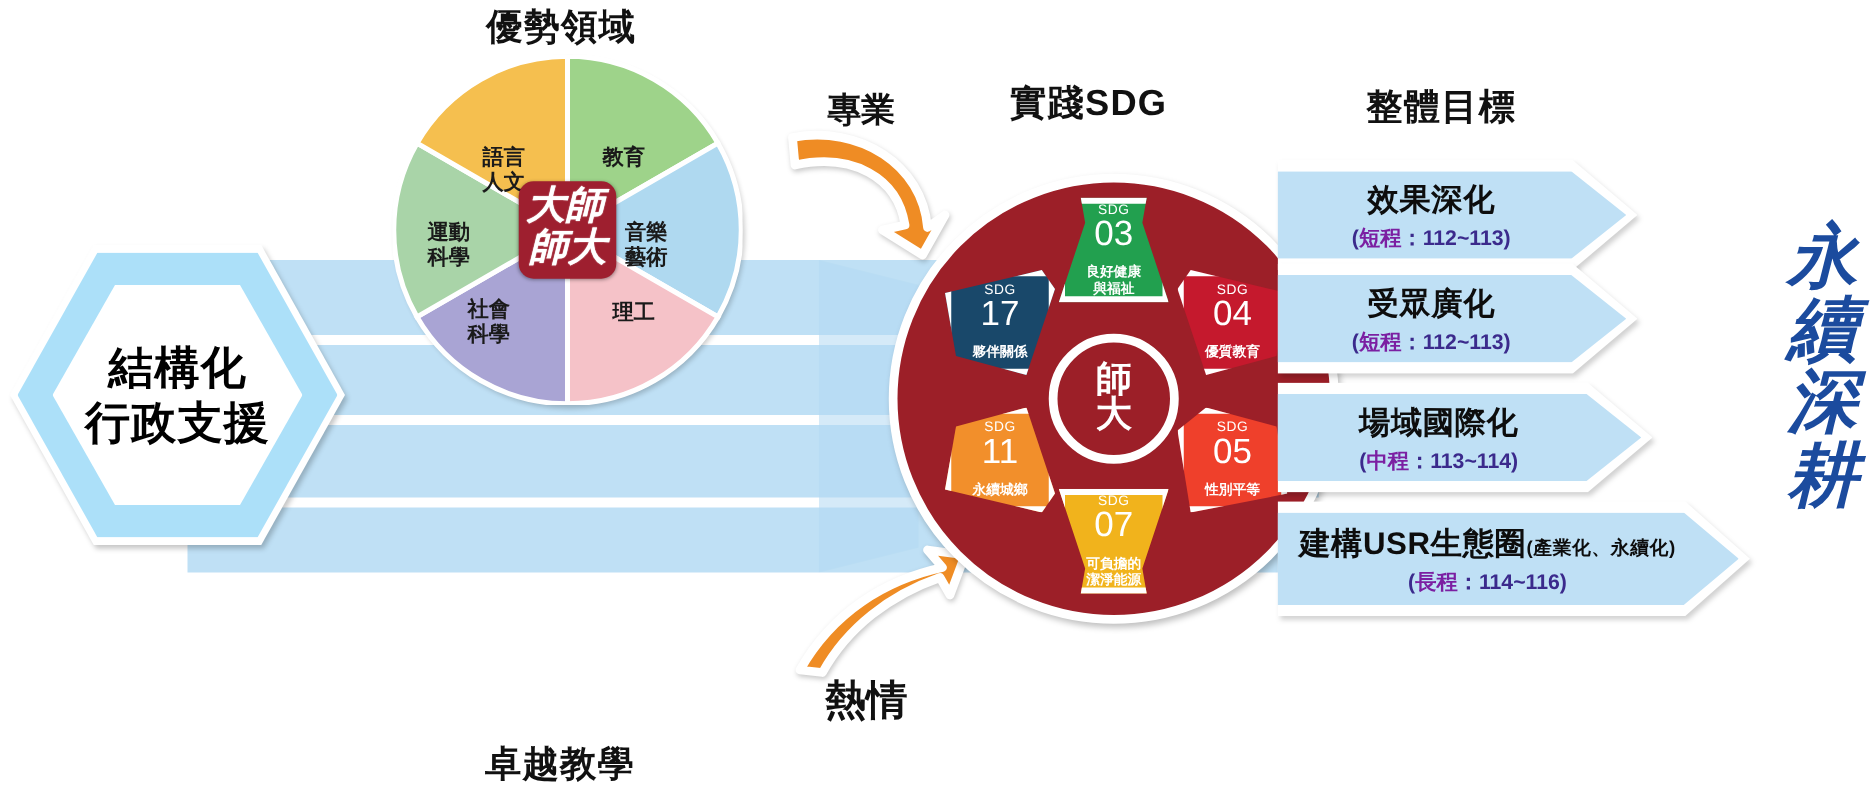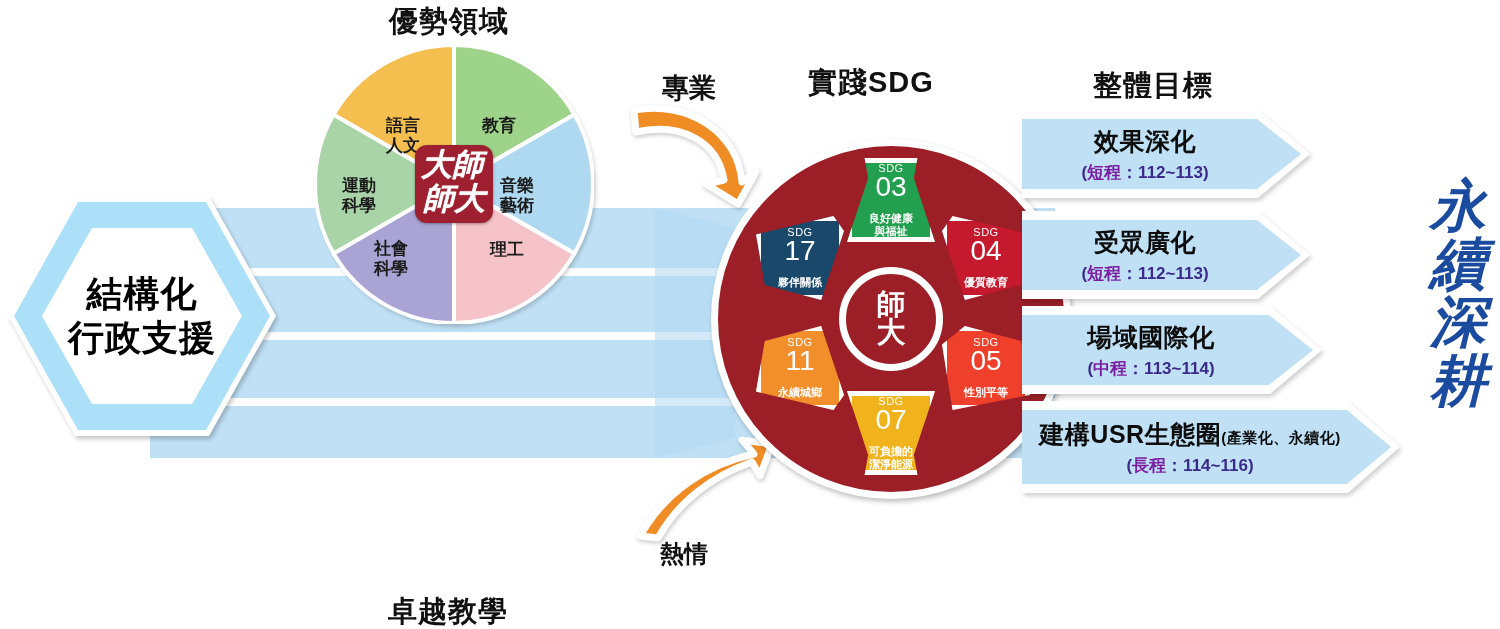--- a/index.html
+++ b/index.html
@@ -85,21 +85,21 @@
       font-size:17px;font-weight:bold;color:#111;border-bottom:1px dotted #7fae8d;white-space:nowrap;}
   .tbl-cell:last-child{border-bottom:none;}
 
   
   .callig{position:absolute;right:6px;top:176px;width:72px;
       display:flex;flex-direction:column;align-items:center;}
   .callig span{font-family:"DejaVu Serif",serif;font-weight:bold;font-style:italic;
       font-size:56px;line-height:1.04;color:#1b4b9e;}
 
   .lbl-pro{position:absolute;left:662px;top:70px;font-size:27px;font-weight:bold;color:#111;}
-  .lbl-pas{position:absolute;left:660px;top:538px;font-size:24px;font-weight:bold;color:#111;}
+  .lbl-pas{position:absolute;left:660px;top:538px;font-size:33px;font-weight:bold;color:#111;}
 </style>
 </head>
 <body>
 
 <div id="stage">
 
   <div class="stripe" style="left:150px;top:208px;width:905px;height:60px;"></div>
   <div class="stripe" style="left:150px;top:276px;width:905px;height:56px;"></div>
   <div class="stripe" style="left:150px;top:340px;width:905px;height:58px;"></div>
   <div class="stripe" style="left:150px;top:406px;width:905px;height:52px;"></div>
@@ -214,21 +214,21 @@
       </div>
     <div class="shield sh-tl" style="left: 38px; top: 70px; background: rgb(25, 72, 106);">
         <div class="sdg">SDG</div>
         <div class="num">17</div>
         <div class="cn">
           <div>夥伴關係</div>
         </div>
       </div>
   </div>
 
-  <div class="chev" style="left:1022px;top:110px;width:288px;height:88px;text-align:center;">
+  <div class="chev" style="left:1022px;top:128px;width:288px;height:88px;text-align:center;">
     <div class="chev-shape"></div>
     <div class="chev-fill"></div>
     <div class="chev-txt">
       <div class="chev-main">
         <span>效果深化</span><span class="sm"></span>
       </div>
       <div class="chev-sub">(<span class="ph">短程</span><span>：</span><span>112~113</span>)</div>
     </div>
   </div>
 

